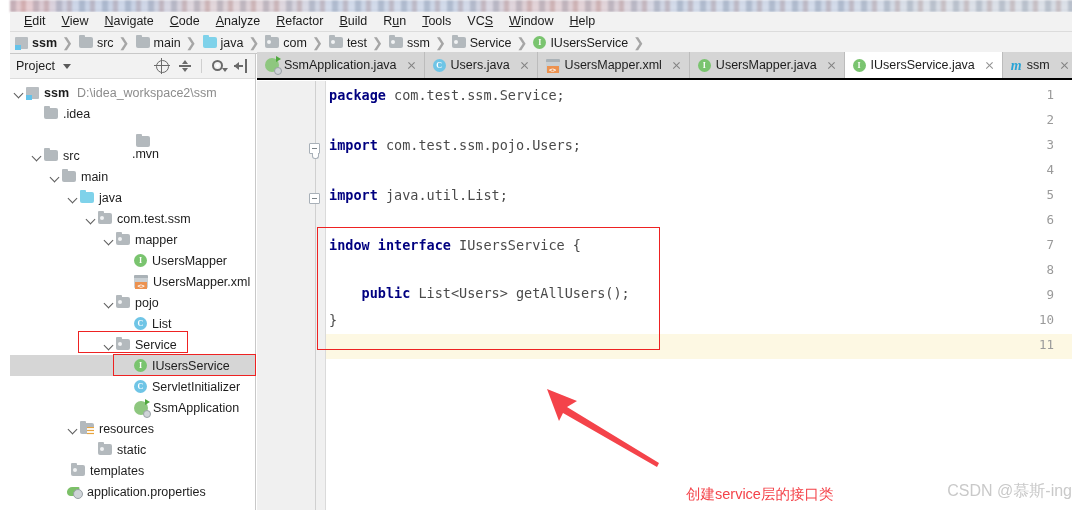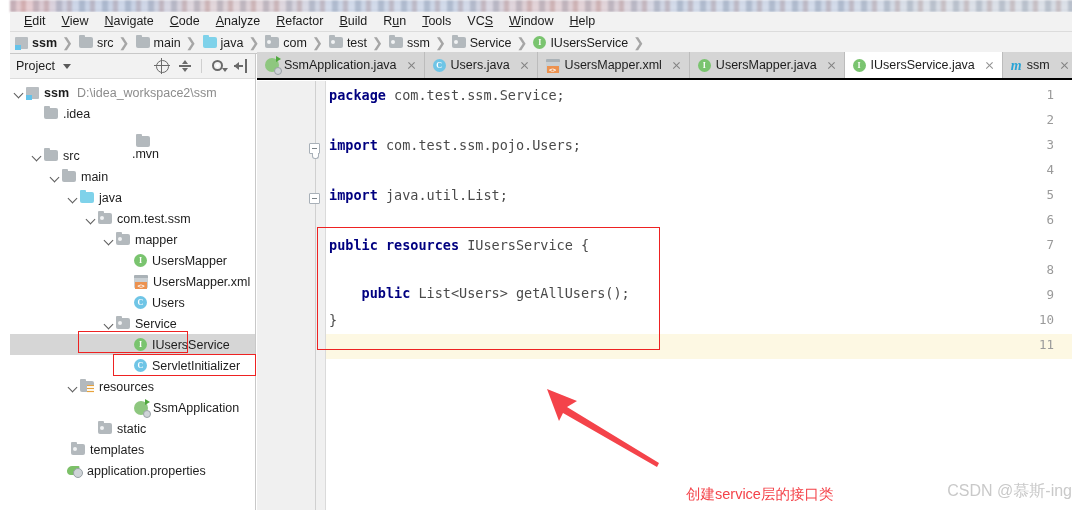--- a/index.html
+++ b/index.html
@@ -367,51 +367,56 @@
         <div class="row" style="padding-left: 111px;">
           <span class="arrow"></span>
           <span class="ic ic-round ic-i">I</span>
           <span class="lbl">UsersMapper</span>
         </div>
         <div class="row" style="padding-left: 111px;">
           <span class="arrow"></span>
           <span class="ic ic-xml"></span>
           <span class="lbl">UsersMapper.xml</span>
         </div>
+        <div class="row" style="padding-left: 93px;">
+          <span class="arrow open"></span>
+          <span class="ic ic-folder pkg"></span>
+          <span class="lbl">pojo</span>
+        </div>
         <div class="row" style="padding-left: 111px;">
           <span class="arrow"></span>
           <span class="ic ic-round ic-c">C</span>
-          <span class="lbl">Users</span>
+          <span class="lbl">List</span>
         </div>
         <div class="row" style="padding-left: 93px;">
           <span class="arrow open"></span>
           <span class="ic ic-folder pkg"></span>
           <span class="lbl">Service</span>
         </div>
         <div class="row selected" style="padding-left: 111px;">
           <span class="arrow"></span>
           <span class="ic ic-round ic-i">I</span>
           <span class="lbl">IUsersService</span>
         </div>
         <div class="row" style="padding-left: 111px;">
           <span class="arrow"></span>
           <span class="ic ic-round ic-c">C</span>
           <span class="lbl">ServletInitializer</span>
-        </div>
-        <div class="row" style="padding-left: 57px;">
-          <span class="arrow open"></span>
-          <span class="ic ic-folder res"></span>
-          <span class="lbl">resources</span>
         </div>
         <div class="row" style="padding-left: 111px;">
           <span class="arrow"></span>
           <span class="ic ic-spring">
             <i class="clk"></i>
           </span>
           <span class="lbl">SsmApplication</span>
+        </div>
+        <div class="row" style="padding-left: 57px;">
+          <span class="arrow open"></span>
+          <span class="ic ic-folder res"></span>
+          <span class="lbl">resources</span>
         </div>
         <div class="row" style="padding-left: 75px;">
           <span class="arrow"></span>
           <span class="ic ic-folder pkg"></span>
           <span class="lbl">static</span>
         </div>
         <div class="row" style="padding-left: 48px;">
           <span class="arrow"></span>
           <span class="ic ic-folder pkg"></span>
           <span class="lbl">templates</span>
@@ -483,21 +488,21 @@
         <div class="fold-mark tip" style="top: 62px;"></div>
         <div class="fold-mark" style="top: 112px;"></div>
       </div>
     <div id="codelines">
         <div class="code-line" style="top: 6px;"><span class="kw">package</span><span class="plain"> com.test.ssm.Service;</span></div>
         <div class="code-line" style="top: 31px;"></div>
         <div class="code-line" style="top: 56px;"><span class="kw">import</span><span class="plain"> com.test.ssm.pojo.Users;</span></div>
         <div class="code-line" style="top: 81px;"></div>
         <div class="code-line" style="top: 106px;"><span class="kw">import</span><span class="plain"> java.util.List;</span></div>
         <div class="code-line" style="top: 131px;"></div>
-        <div class="code-line" style="top: 156px;"><span class="kw">public resources</span><span class="plain"> IUsersService {</span></div>
+        <div class="code-line" style="top: 156px;"><span class="kw">indow interface</span><span class="plain"> IUsersService {</span></div>
         <div class="code-line" style="top: 181px;"></div>
         <div class="code-line" style="top: 204px;"><span class="kw">    public</span><span class="plain"> List&lt;Users&gt; getAllUsers();</span></div>
         <div class="code-line" style="top: 231px;"><span class="plain">}</span></div>
         <div class="code-line" style="top: 256px;"></div>
       </div>
 
     <div class="code-annot" style="left:60px; top:146px; width:343px; height:123px;"></div>
 
     <svg class="arrow-svg" style="left:290px; top:300px; width:150px; height:90px;" viewBox="0 0 150 90">
       <polygon points="0,8 30,20 20,26 112,82 110,86 16,32 12,40" fill="#f4434a"></polygon>

